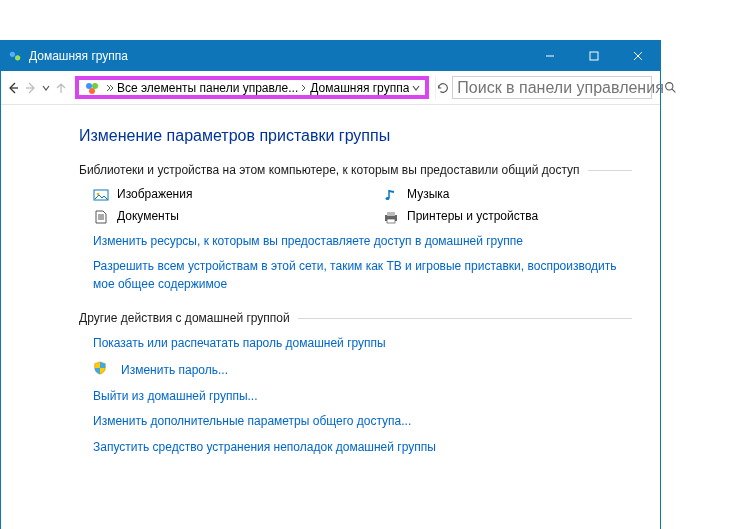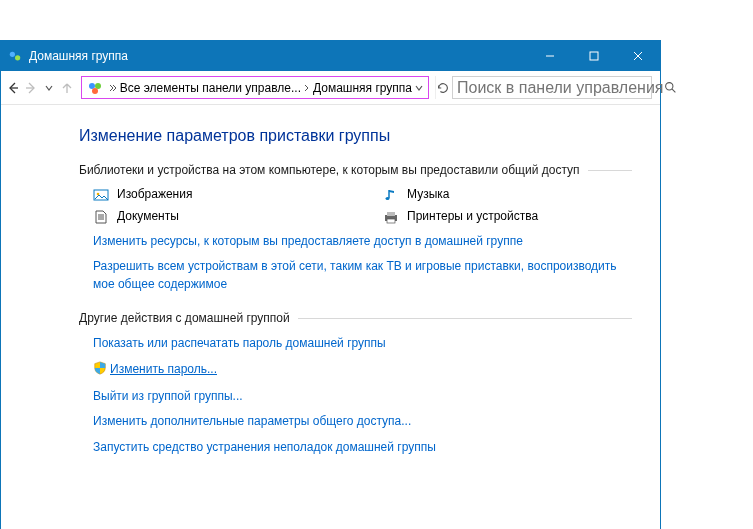--- a/index.html
+++ b/index.html
@@ -10,21 +10,21 @@
   .titlebar { height: 30px; background: #0d75b8; display: flex; align-items: center; color: #fff; font-size: 12px; }
   .titlebar .app-icon { width: 16px; height: 16px; margin: 0 6px; display: flex; align-items: center; justify-content: center; }
   .titlebar .title-text { flex: 1; }
   .win-btns { display: flex; height: 100%; }
   .win-btn { width: 44px; display: flex; align-items: center; justify-content: center; color: #fff; }
 
   
   .toolbar { height: 34px; border-bottom: 1px solid #e5e5e5; display: flex; align-items: center; padding: 0 4px; background: #fff; font-size: 12px; gap: 2px; }
   .nav-btn { width: 26px; height: 26px; display: flex; align-items: center; justify-content: center; color: #5a5a5a; }
   .nav-btn.disabled { color: #bdbdbd; }
-  .addr-wrap { display: flex; align-items: center; flex: 1; border: 1px solid #d946ef; height: 23px; margin: 0 4px; padding: 0 2px; }
+  .addr-wrap { display: flex; align-items: center; flex: 1; border: 4px solid #d946ef; height: 23px; margin: 0 4px; padding: 0 2px; }
   .addr-wrap .crumb-icon { width: 18px; height: 18px; margin: 0 2px; display: flex; align-items: center; justify-content: center; }
   .crumb-sep { color: #5a5a5a; padding: 0 3px; display: flex; align-items: center; justify-content: center; }
   .crumb { color: #000; white-space: nowrap; overflow: hidden; text-overflow: ellipsis; }
   .crumb.first { max-width: 195px; }
   .addr-dd { color: #5a5a5a; margin-left: auto; display: flex; align-items: center; padding: 0 2px; }
   .refresh-btn { width: 24px; height: 23px; display: flex; align-items: center; justify-content: center; color: #5a5a5a; border-left: 1px solid #eee; }
   .search-wrap { display: flex; align-items: center; width: 200px; border: 1px solid #d0d0d0; height: 23px; margin-right: 4px; padding: 0 4px; }
   .search-input { flex: 1; border: none; outline: none; font-size: 16px; color: #777; background: transparent; }
   .search-icon-right { color: #5a5a5a; display: flex; align-items: center; justify-content: center; }
 
@@ -32,21 +32,21 @@
   .content { flex: 1; overflow: auto; padding: 22px 28px 10px 78px; position: relative; }
   .page-title { color: #003399; font-size: 16px; font-weight: 400; margin-bottom: 18px; }
   .section-label { color: #1a1a1a; font-size: 12px; display: flex; align-items: center; margin-bottom: 10px; justify-content: center; }
   .section-label .line { flex: 1; height: 1px; background: #d8d8d8; margin-left: 8px; }
   .lib-grid { display: grid; grid-template-columns: 290px 1fr; row-gap: 6px; margin: 0 0 8px 14px; }
   .lib-item { display: flex; align-items: flex-start; font-size: 12px; color: #000; gap: 8px; }
   .lib-icon { width: 16px; height: 16px; display: flex; align-items: center; justify-content: center; }
   .link-list { margin: 4px 0 18px 14px; display: flex; flex-direction: column; gap: 8px; }
   .link-list.bottom { margin-bottom: 0; }
   .link { color: #0066cc; font-size: 12px; cursor: pointer; line-height: 1.45; }
-  .link.with-icon { display: flex; align-items: flex-start; gap: 3px; text-decoration: underline; }
+  .link.with-icon { display: flex; align-items: center; gap: 14px; }
 
   .watermark { position: absolute; right: 20px; bottom: 12px; color: #d9d9d9; font-size: 28px; font-weight: 600; letter-spacing: 1px; display: flex; align-items: center; pointer-events: none; }
   .watermark .wm-loop { margin-right: 6px; }
 </style>
 </head>
 <body>
 
 <div class="window">
 
   <div class="titlebar">
@@ -212,21 +212,21 @@
       <span class="link with-icon">
         <span>
           <svg width="14" height="14" viewBox="0 0 16 16">
               <path d="M8 1 L14 3 L14 8 Q14 13 8 15 Q2 13 2 8 L2 3 Z" fill="#ffcc00" stroke="#c08000" stroke-width="0.6"></path>
               <path d="M8 1 L14 3 L14 8 L8 8 Z" fill="#3da9e6"></path>
               <path d="M2 8 L8 8 L8 15 Q2 13 2 8 Z" fill="#3da9e6"></path>
             </svg>
         </span>
         <span>Изменить пароль...</span>
       </span>
-      <span class="link">Выйти из группой группы...</span>
+      <span class="link">Выйти из домашней группы...</span>
       <span class="link">Изменить дополнительные параметры общего доступа...</span>
       <span class="link">Запустить средство устранения неполадок домашней группы</span>
     </div>
 
     <div class="watermark">
       <span class="wm-loop">
         <svg width="40" height="24" viewBox="0 0 40 24">
             <path d="M10 12 a6 6 0 1 0 0.01 0 M30 12 a6 6 0 1 0 0.01 0 M16 12 Q20 6 24 12 Q20 18 16 12" fill="none" stroke="#d9d9d9" stroke-width="3"></path>
           </svg>
       </span>

